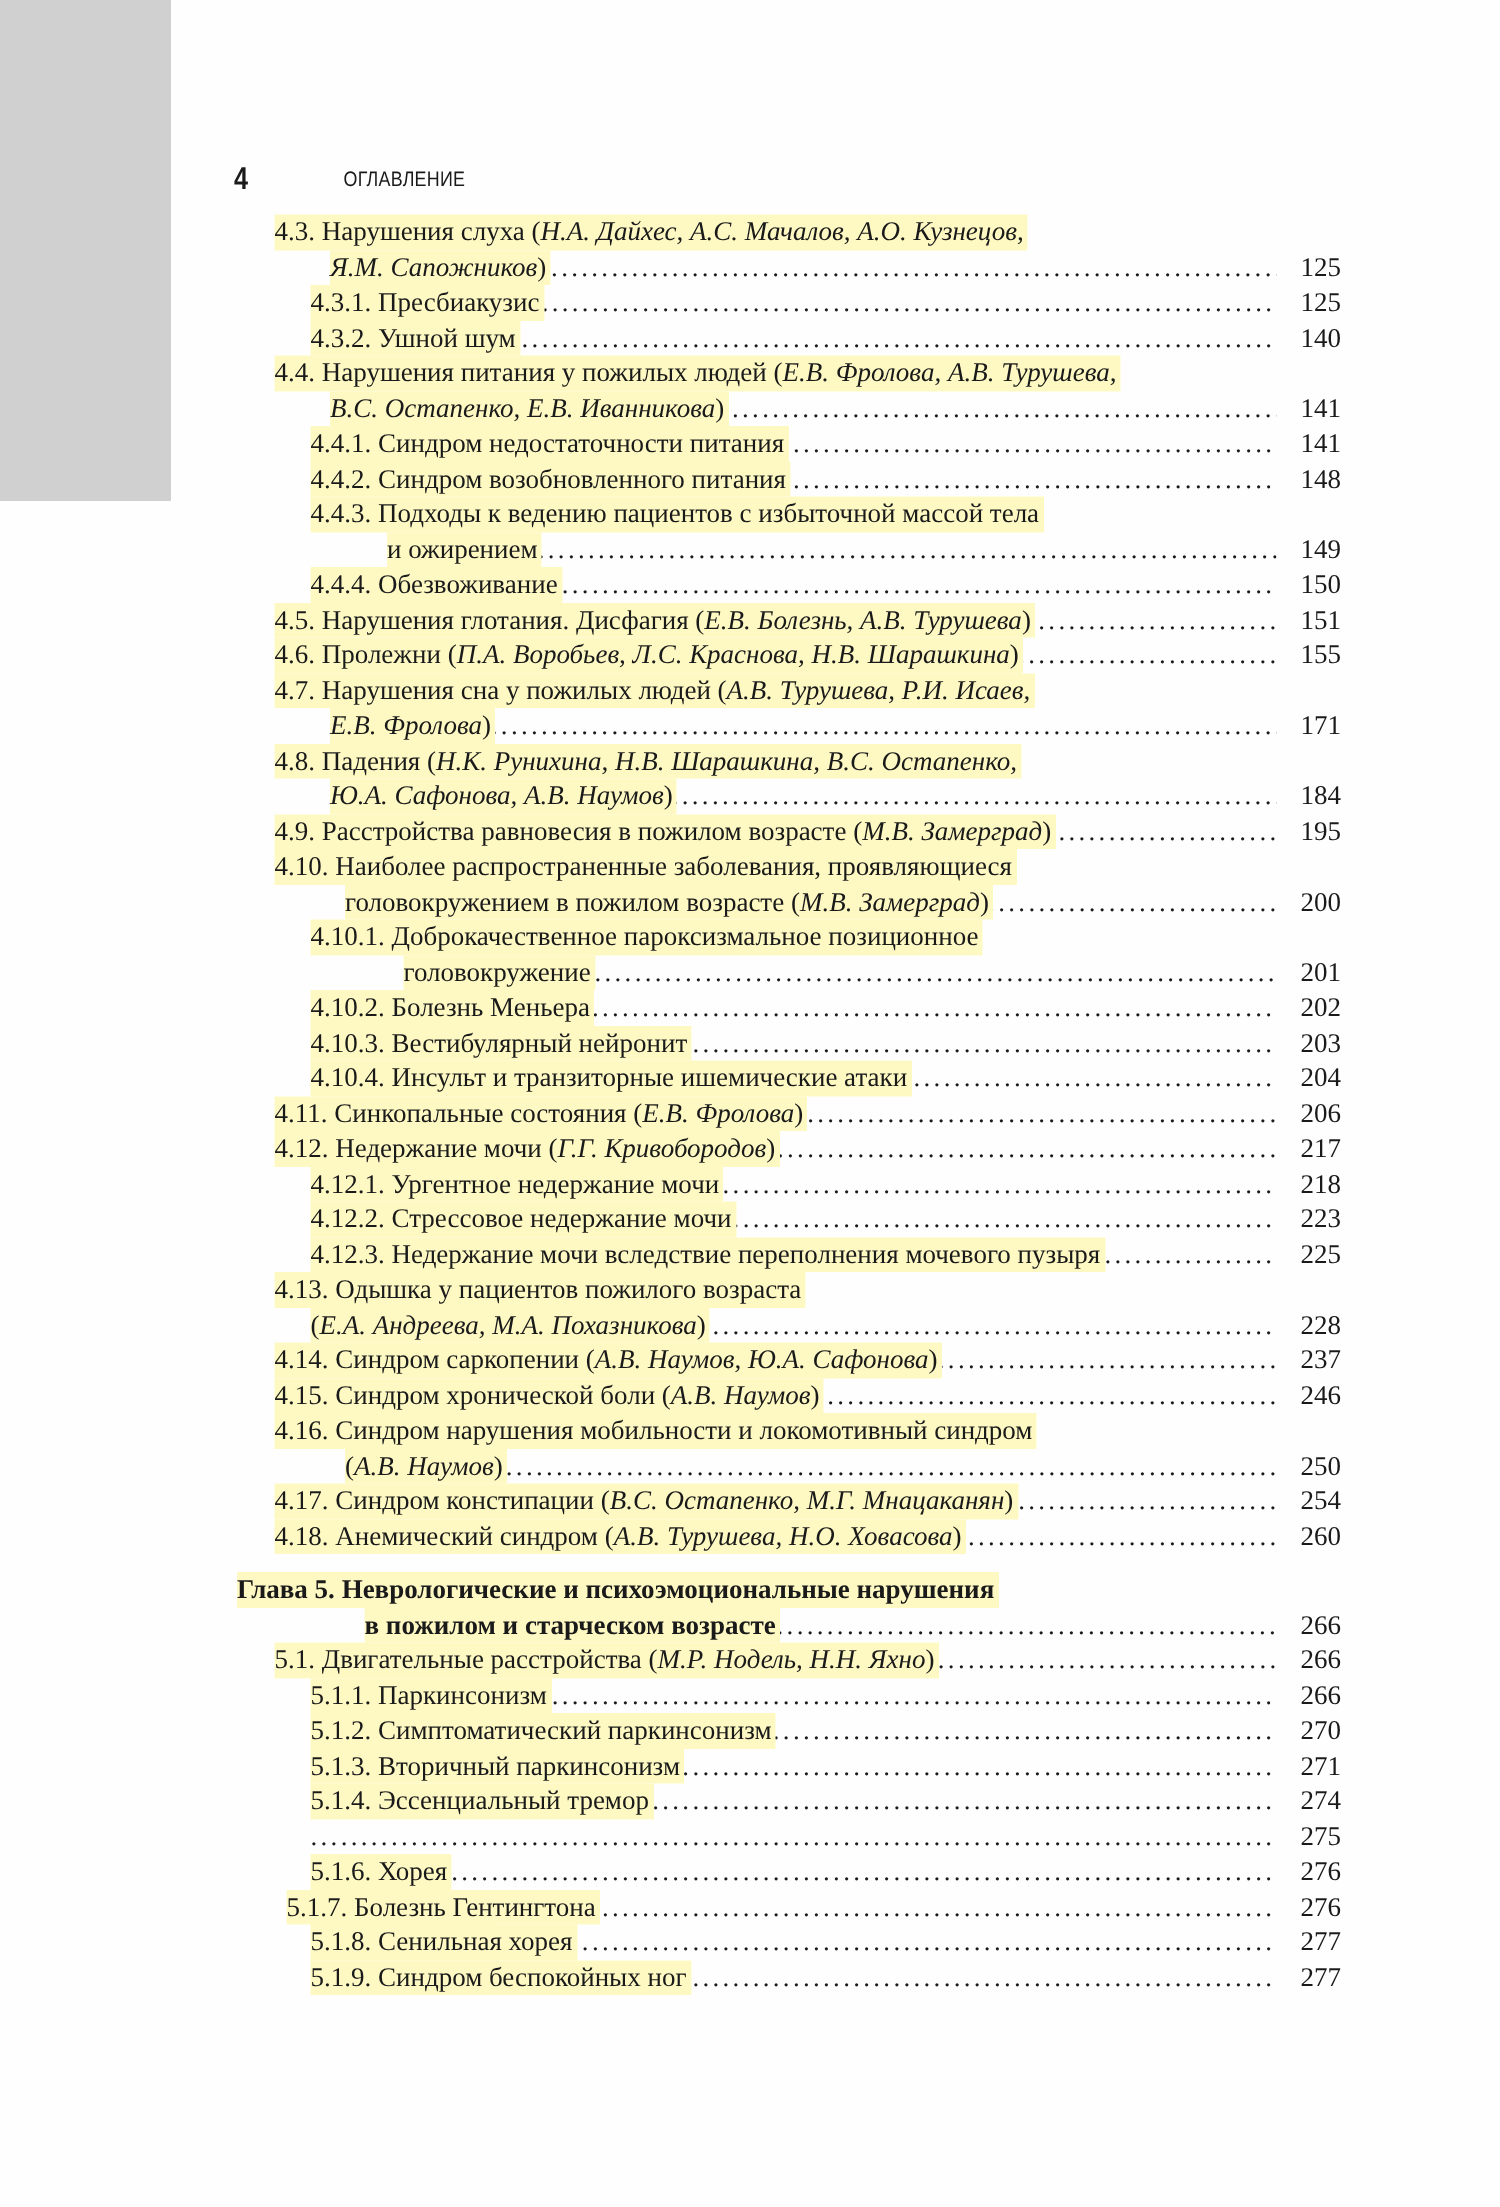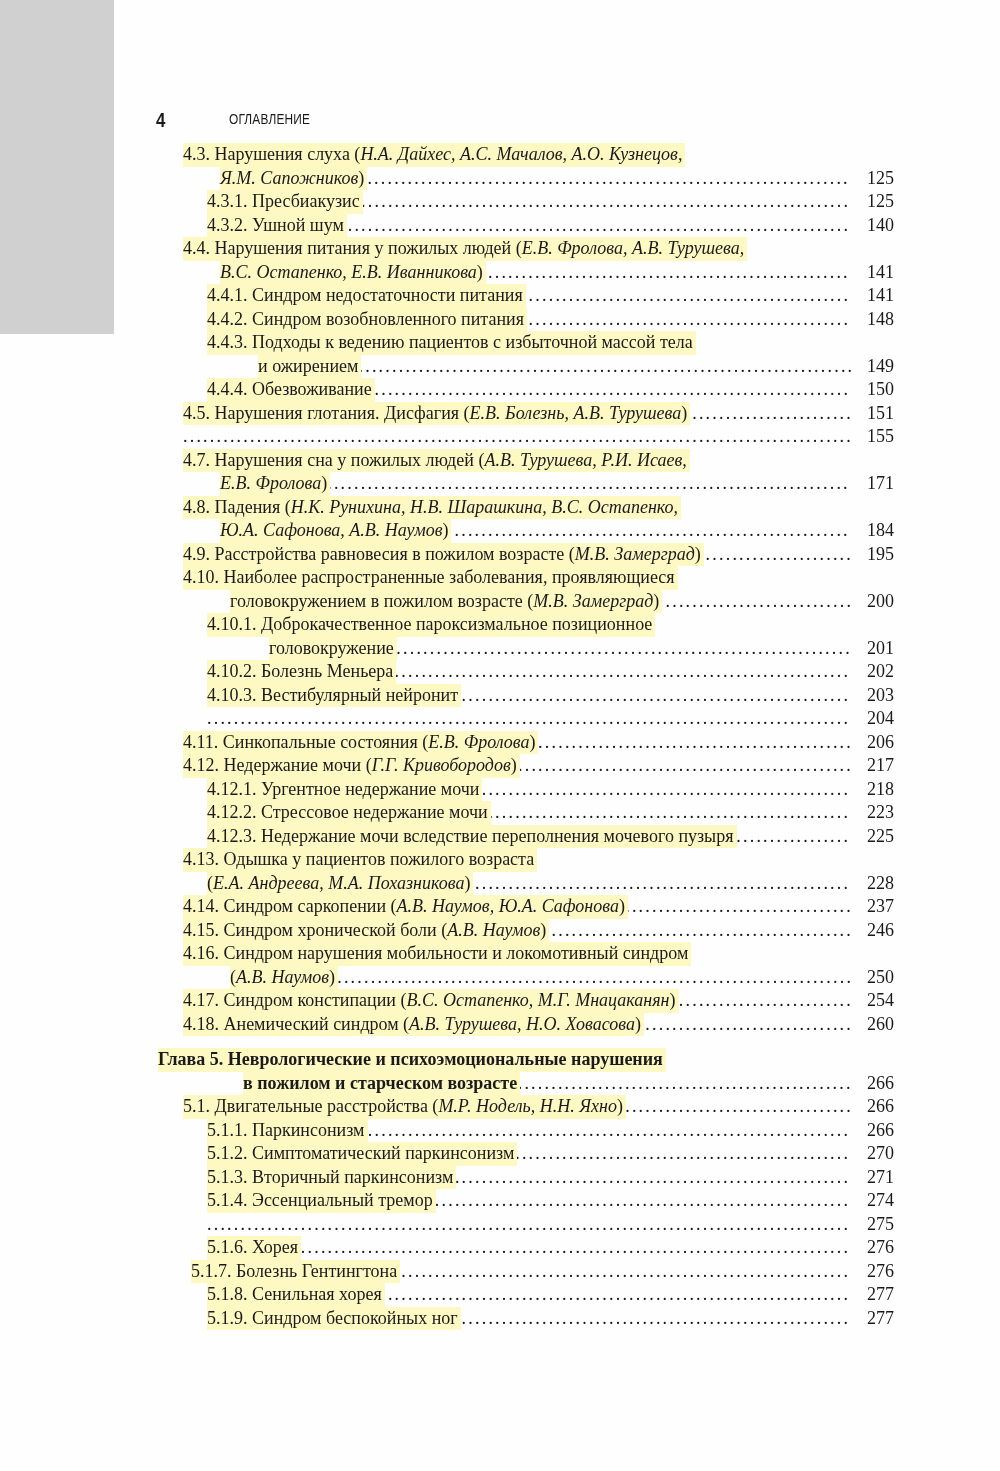--- a/index.html
+++ b/index.html
@@ -101,20 +101,21 @@
         <span class="txt" style="left: 207px;"><span>4.4.4.</span> <span>Обезвоживание</span><span class="auth"></span><span></span></span>
         <span class="dots" style="left: 207px;">........................................................................................................................................................................................................</span>
         <span class="pg">150</span>
       </div>
       <div class="line">
         <span class="txt" style="left: 183px;"><span>4.5.</span> <span>Нарушения глотания. Дисфагия (</span><span class="auth">Е.В. Болезнь, А.В. Турушева</span><span>)</span></span>
         <span class="dots" style="left: 183px;">........................................................................................................................................................................................................</span>
         <span class="pg">151</span>
       </div>
       <div class="line">
+        <span class="txt" style="left: 183px;"><span>4.6.</span> <span>Пролежни (</span><span class="auth">П.А. Воробьев, Л.С. Краснова, Н.В. Шарашкина</span><span>)</span></span>
         <span class="dots" style="left: 183px;">........................................................................................................................................................................................................</span>
         <span class="pg">155</span>
       </div>
       <div class="line">
         <span class="txt" style="left: 183px;"><span>4.7.</span> <span>Нарушения сна у пожилых людей (</span><span class="auth">А.В. Турушева, Р.И. Исаев,</span><span></span></span>
       </div>
       <div class="line">
         <span class="txt" style="left: 220px;"><span></span><span></span><span class="auth">Е.В. Фролова</span><span>)</span></span>
         <span class="dots" style="left: 220px;">........................................................................................................................................................................................................</span>
         <span class="pg">171</span>
@@ -152,20 +153,21 @@
         <span class="txt" style="left: 207px;"><span>4.10.2.</span> <span>Болезнь Меньера</span><span class="auth"></span><span></span></span>
         <span class="dots" style="left: 207px;">........................................................................................................................................................................................................</span>
         <span class="pg">202</span>
       </div>
       <div class="line">
         <span class="txt" style="left: 207px;"><span>4.10.3.</span> <span>Вестибулярный нейронит</span><span class="auth"></span><span></span></span>
         <span class="dots" style="left: 207px;">........................................................................................................................................................................................................</span>
         <span class="pg">203</span>
       </div>
       <div class="line">
+        <span class="txt" style="left: 207px;"><span>4.10.4.</span> <span>Инсульт и транзиторные ишемические атаки</span><span class="auth"></span><span></span></span>
         <span class="dots" style="left: 207px;">........................................................................................................................................................................................................</span>
         <span class="pg">204</span>
       </div>
       <div class="line">
         <span class="txt" style="left: 183px;"><span>4.11.</span> <span>Синкопальные состояния (</span><span class="auth">Е.В. Фролова</span><span>)</span></span>
         <span class="dots" style="left: 183px;">........................................................................................................................................................................................................</span>
         <span class="pg">206</span>
       </div>
       <div class="line">
         <span class="txt" style="left: 183px;"><span>4.12.</span> <span>Недержание мочи (</span><span class="auth">Г.Г. Кривобородов</span><span>)</span></span>

